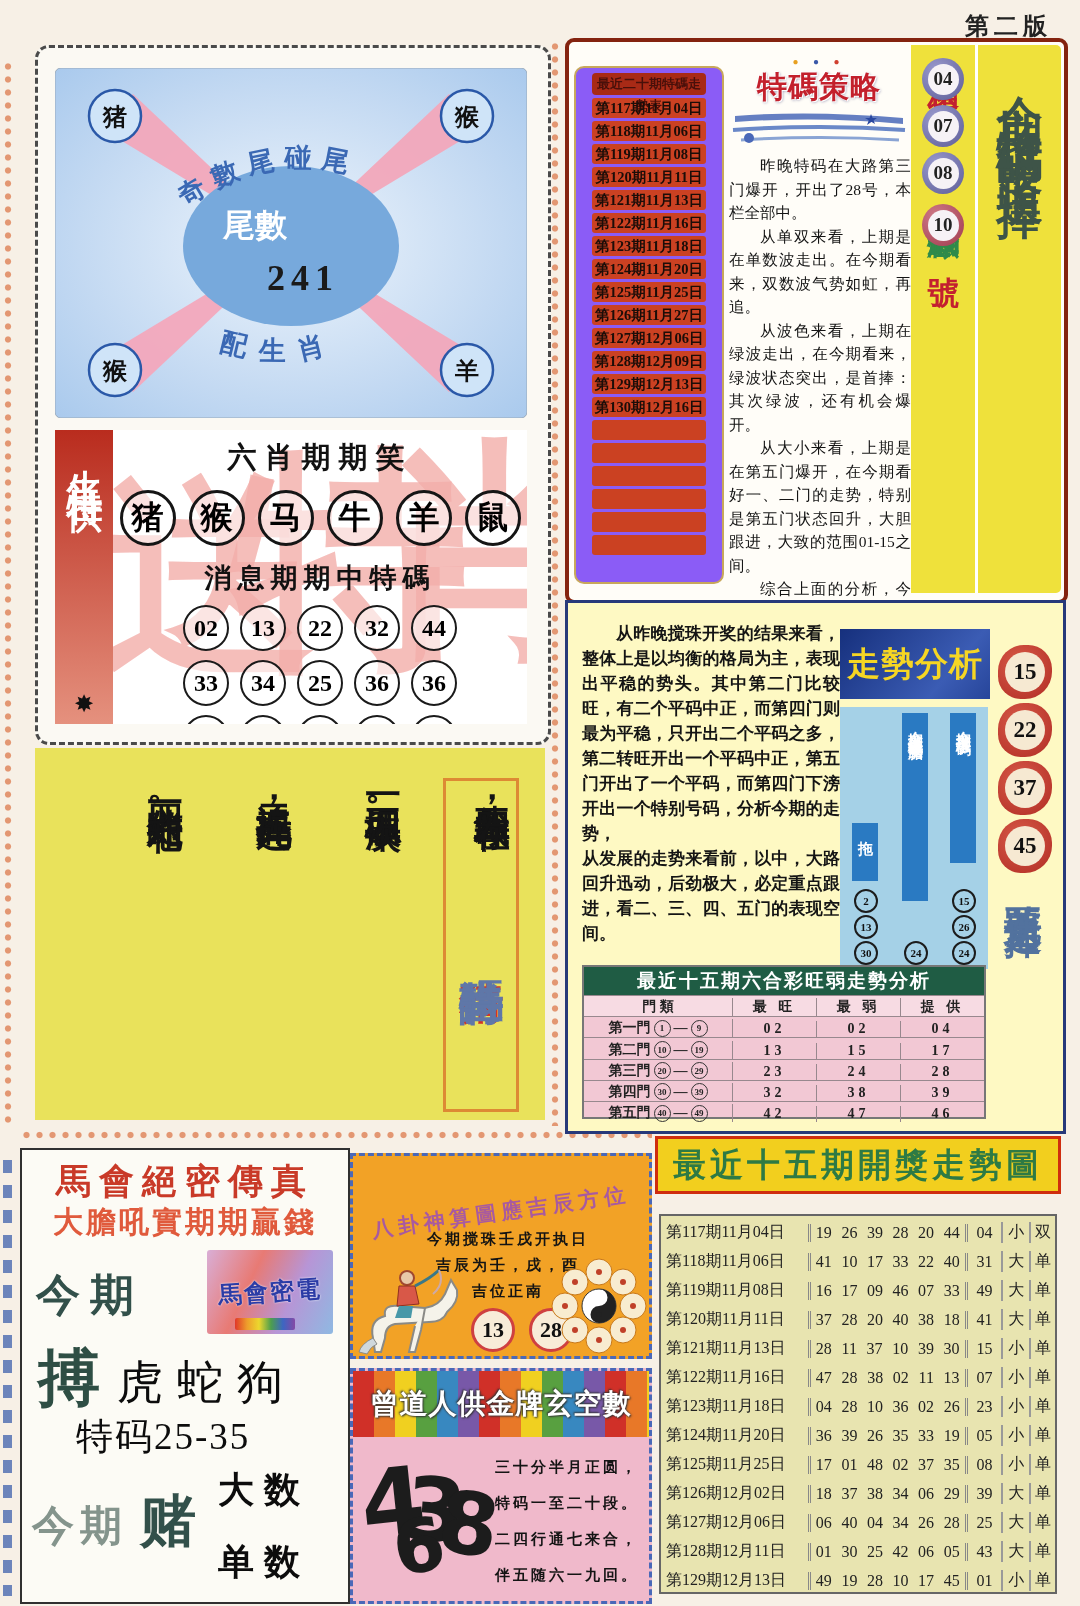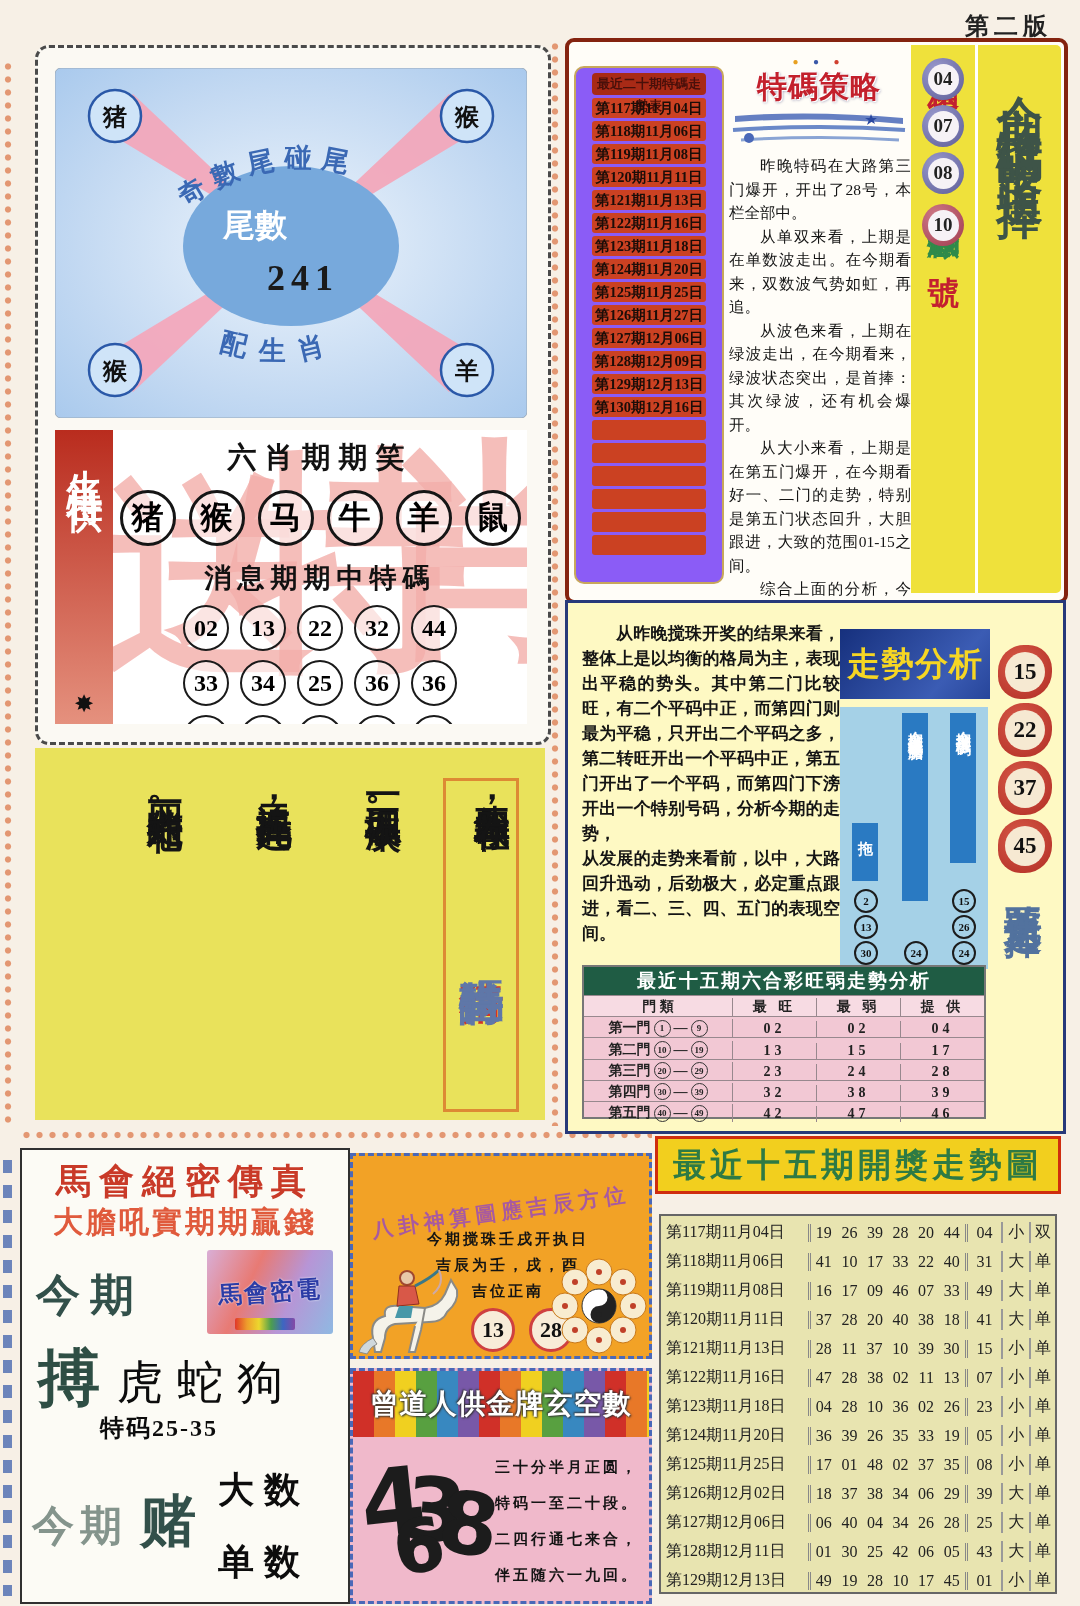--- a/index.html
+++ b/index.html
@@ -49,21 +49,21 @@
   .fax-t1{left:0;top:8px;width:100%;text-align:center;color:#c93a28;font-size:35px;font-weight:bold;letter-spacing:8px;}
   .fax-t2{left:0;top:52px;width:100%;text-align:center;color:#e05a3c;font-size:30px;font-weight:bold;letter-spacing:3px;}
   .fax-jq{left:14px;top:116px;font-size:44px;font-weight:bold;color:#32504a;letter-spacing:10px;}
   .stamp{left:185px;top:100px;width:126px;height:84px;background:
      linear-gradient(115deg,#d9aed6 0%,#e87a74 35%,#b795d6 65%,#8fb9e2 100%);
      display:flex;align-items:center;justify-content:center;border-radius:3px;overflow:hidden;}
   .stamp .s-txt{color:#2c3ca6;font-weight:bold;font-size:24px;transform:rotate(-4deg);letter-spacing:2px;text-shadow:0 0 2px #fff;}
   .stamp .rb{position:absolute;left:28px;bottom:4px;width:60px;height:12px;background:linear-gradient(90deg,#e03020,#f0a020,#f0e020,#40a040,#3060c0,#8040a0);border-radius:2px;opacity:.9;}
   .fax-bo{left:16px;top:186px;font-size:62px;font-weight:bold;color:#2e4e44;}
   .fax-animals{left:95px;top:202px;font-size:46px;font-weight:normal;color:#0c0c0c;letter-spacing:14px;}
-  .fax-range{left:78px;top:262px;font-size:24px;font-weight:bold;color:#0c0c0c;letter-spacing:2px;}
+  .fax-range{left:54px;top:262px;font-size:37px;font-weight:normal;color:#0c0c0c;letter-spacing:2px;}
   .fax-jq2{left:10px;top:348px;font-size:42px;font-weight:bold;color:#84948c;letter-spacing:6px;}
   .fax-du{left:118px;top:334px;font-size:56px;font-weight:bold;color:#32504a;}
   .fax-big{left:196px;top:316px;font-size:36px;font-weight:bold;color:#0c0c0c;letter-spacing:10px;}
   .fax-odd{left:196px;top:388px;font-size:36px;font-weight:bold;color:#0c0c0c;letter-spacing:10px;}
 
   
   .boxD{left:350px;top:1153px;width:296px;height:200px;background:#f2a226;border:3px dashed #4a68b8;overflow:hidden;}
   .bg-title{left:2px;top:42px;width:292px;text-align:center;color:#a85aa0;font-weight:bold;font-size:21px;letter-spacing:5px;transform:rotate(-8deg);}
   .bg-l{width:100%;text-align:center;color:#141414;font-weight:bold;}
   .bg-l1{left:40px;top:74px;width:230px;font-size:15px;letter-spacing:3px;}

